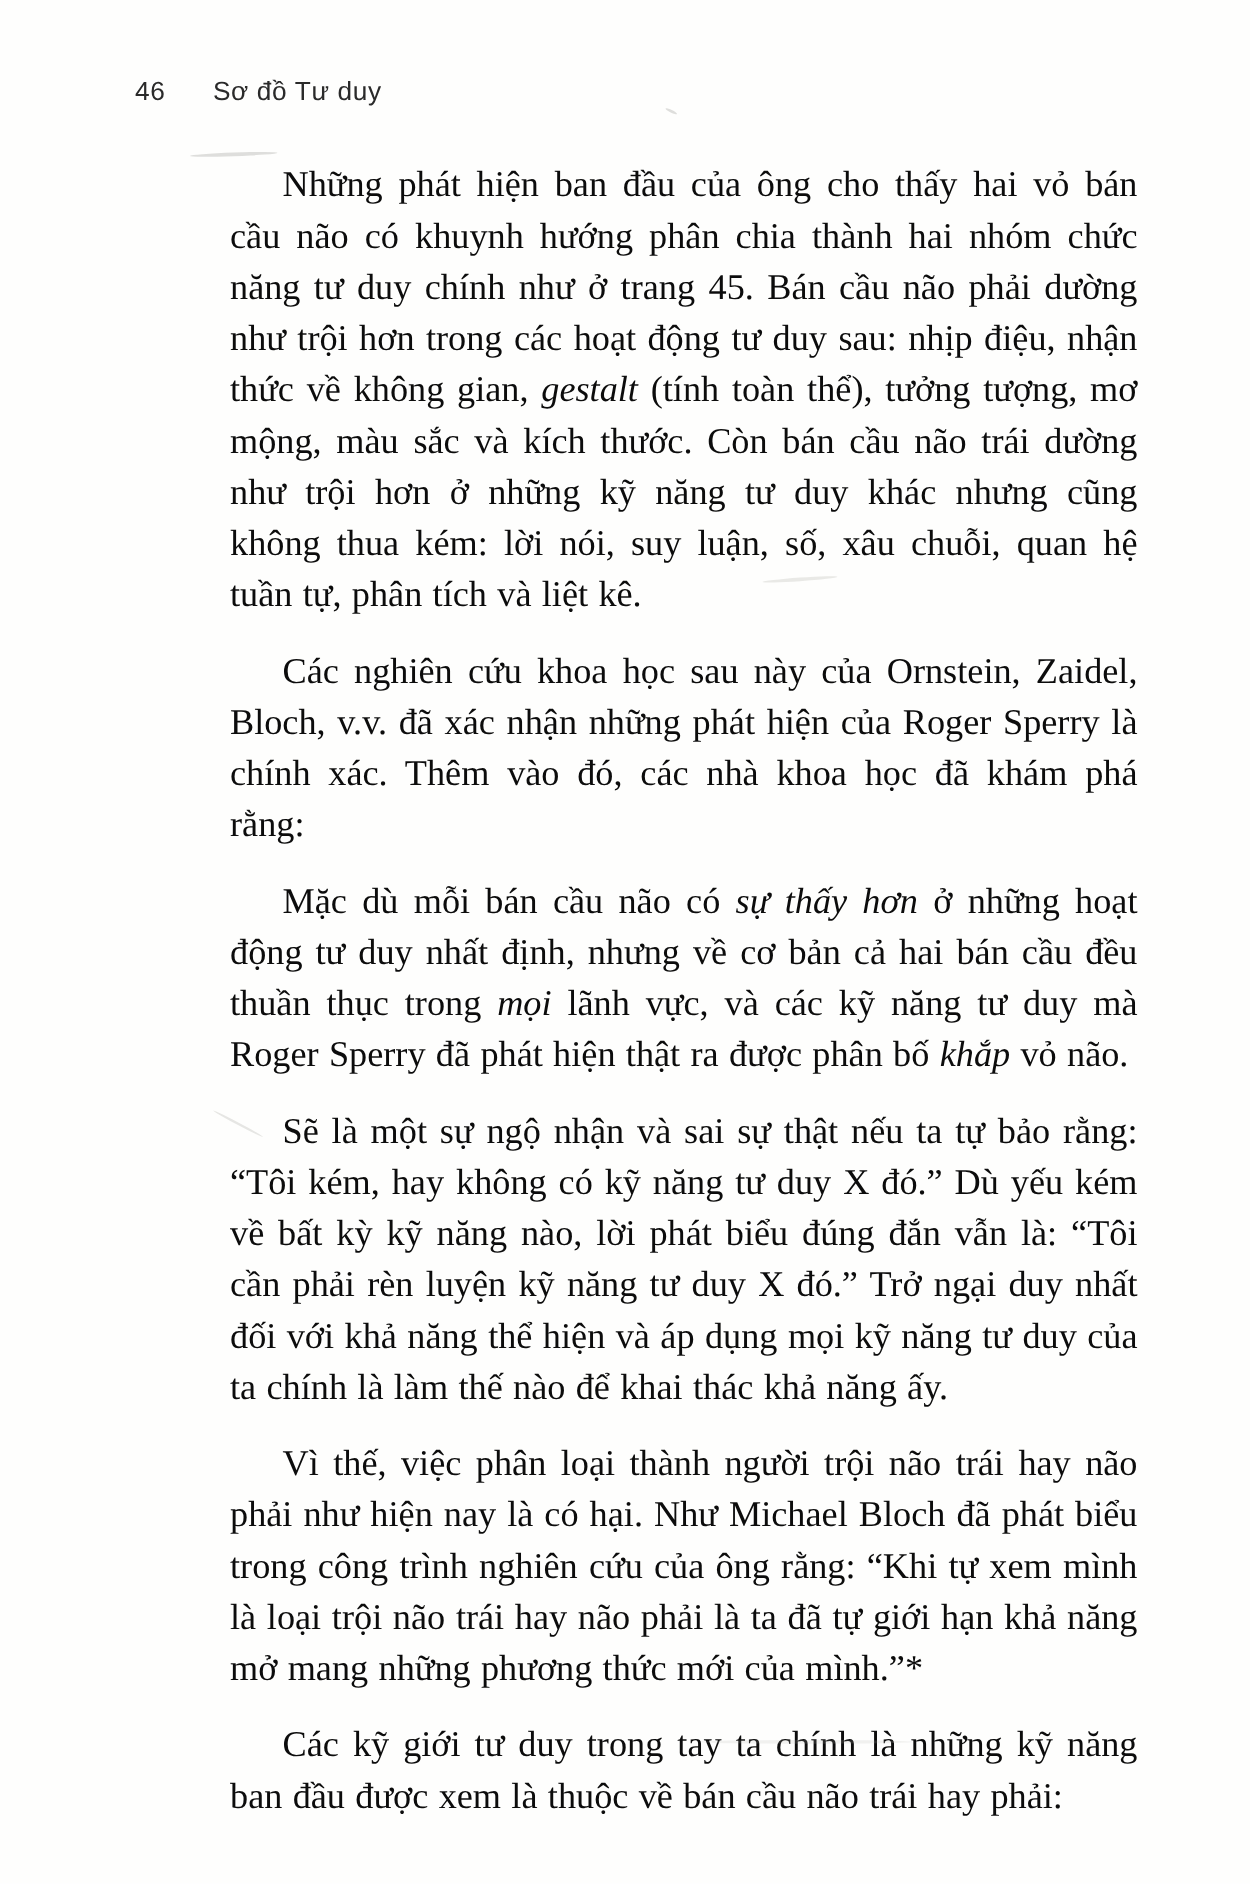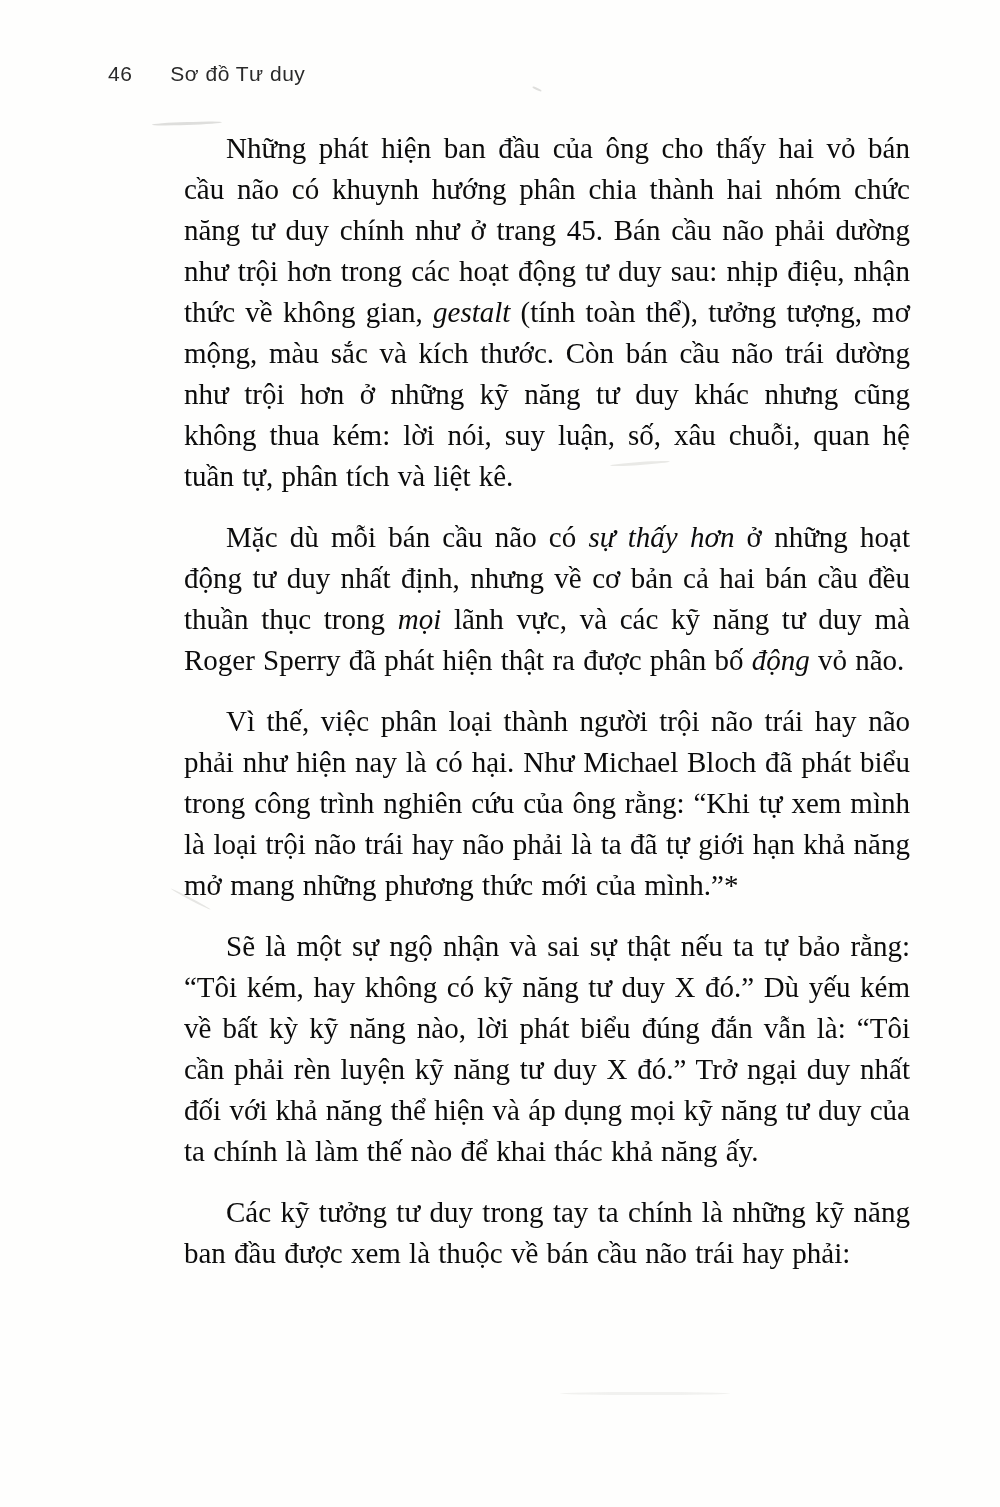--- a/index.html
+++ b/index.html
@@ -65,24 +65,25 @@
 
 <div class="page">
 
   <div class="running-header">
     <span>46</span>
     <span>Sơ đồ Tư duy</span>
   </div>
 
   <main class="page-body">
       <p class="para"><span>Những phát hiện ban đầu của ông cho thấy hai vỏ bán cầu não có khuynh hướng phân chia thành hai nhóm chức năng tư duy chính như ở trang 45. Bán cầu não phải dường như trội hơn trong các hoạt động tư duy sau: nhịp điệu, nhận thức về không gian, </span><em>gestalt</em><span> (tính toàn thể), tưởng tượng, mơ mộng, màu sắc và kích thước. Còn bán cầu não trái dường như trội hơn ở những kỹ năng tư duy khác nhưng cũng không thua kém: lời nói, suy luận, số, xâu chuỗi, quan hệ tuần tự, phân tích và liệt kê.</span></p>
-      <p class="para"><span>Mặc dù mỗi bán cầu não có </span><em>sự thấy hơn</em><span> ở những hoạt động tư duy nhất định, nhưng về cơ bản cả hai bán cầu đều thuần thục trong </span><em>mọi</em><span> lãnh vực, và các kỹ năng tư duy mà Roger Sperry đã phát hiện thật ra được phân bố </span><em>động</em><span> vỏ não.</span></p>
+      <p class="para"><span>Các nghiên cứu khoa học sau này của Ornstein, Zaidel, Bloch, v.v. đã xác nhận những phát hiện của Roger Sperry là chính xác. Thêm vào đó, các nhà khoa học đã khám phá rằng:</span></p>
+      <p class="para"><span>Mặc dù mỗi bán cầu não có </span><em>sự thấy hơn</em><span> ở những hoạt động tư duy nhất định, nhưng về cơ bản cả hai bán cầu đều thuần thục trong </span><em>mọi</em><span> lãnh vực, và các kỹ năng tư duy mà Roger Sperry đã phát hiện thật ra được phân bố </span><em>khắp</em><span> vỏ não.</span></p>
+      <p class="para"><span>Sẽ là một sự ngộ nhận và sai sự thật nếu ta tự bảo rằng: “Tôi kém, hay không có kỹ năng tư duy X đó.” Dù yếu kém về bất kỳ kỹ năng nào, lời phát biểu đúng đắn vẫn là: “Tôi cần phải rèn luyện kỹ năng tư duy X đó.” Trở ngại duy nhất đối với khả năng thể hiện và áp dụng mọi kỹ năng tư duy của ta chính là làm thế nào để khai thác khả năng ấy.</span></p>
       <p class="para"><span>Vì thế, việc phân loại thành người trội não trái hay não phải như hiện nay là có hại. Như Michael Bloch đã phát biểu trong công trình nghiên cứu của ông rằng: “Khi tự xem mình là loại trội não trái hay não phải là ta đã tự giới hạn khả năng mở mang những phương thức mới của mình.”*</span></p>
-      <p class="para"><span>Sẽ là một sự ngộ nhận và sai sự thật nếu ta tự bảo rằng: “Tôi kém, hay không có kỹ năng tư duy X đó.” Dù yếu kém về bất kỳ kỹ năng nào, lời phát biểu đúng đắn vẫn là: “Tôi cần phải rèn luyện kỹ năng tư duy X đó.” Trở ngại duy nhất đối với khả năng thể hiện và áp dụng mọi kỹ năng tư duy của ta chính là làm thế nào để khai thác khả năng ấy.</span></p>
-      <p class="para"><span>Các kỹ tưởng tư duy trong tay ta chính là những kỹ năng ban đầu được xem là thuộc về bán cầu não trái hay phải:</span></p>
+      <p class="para"><span>Các kỹ giới tư duy trong tay ta chính là những kỹ năng ban đầu được xem là thuộc về bán cầu não trái hay phải:</span></p>
     </main>
 
   <div class="artifact a1"></div>
   <div class="artifact a2"></div>
   <div class="artifact a3"></div>
   <div class="artifact a4"></div>
   <div class="artifact a5"></div>
 
 </div>
 

